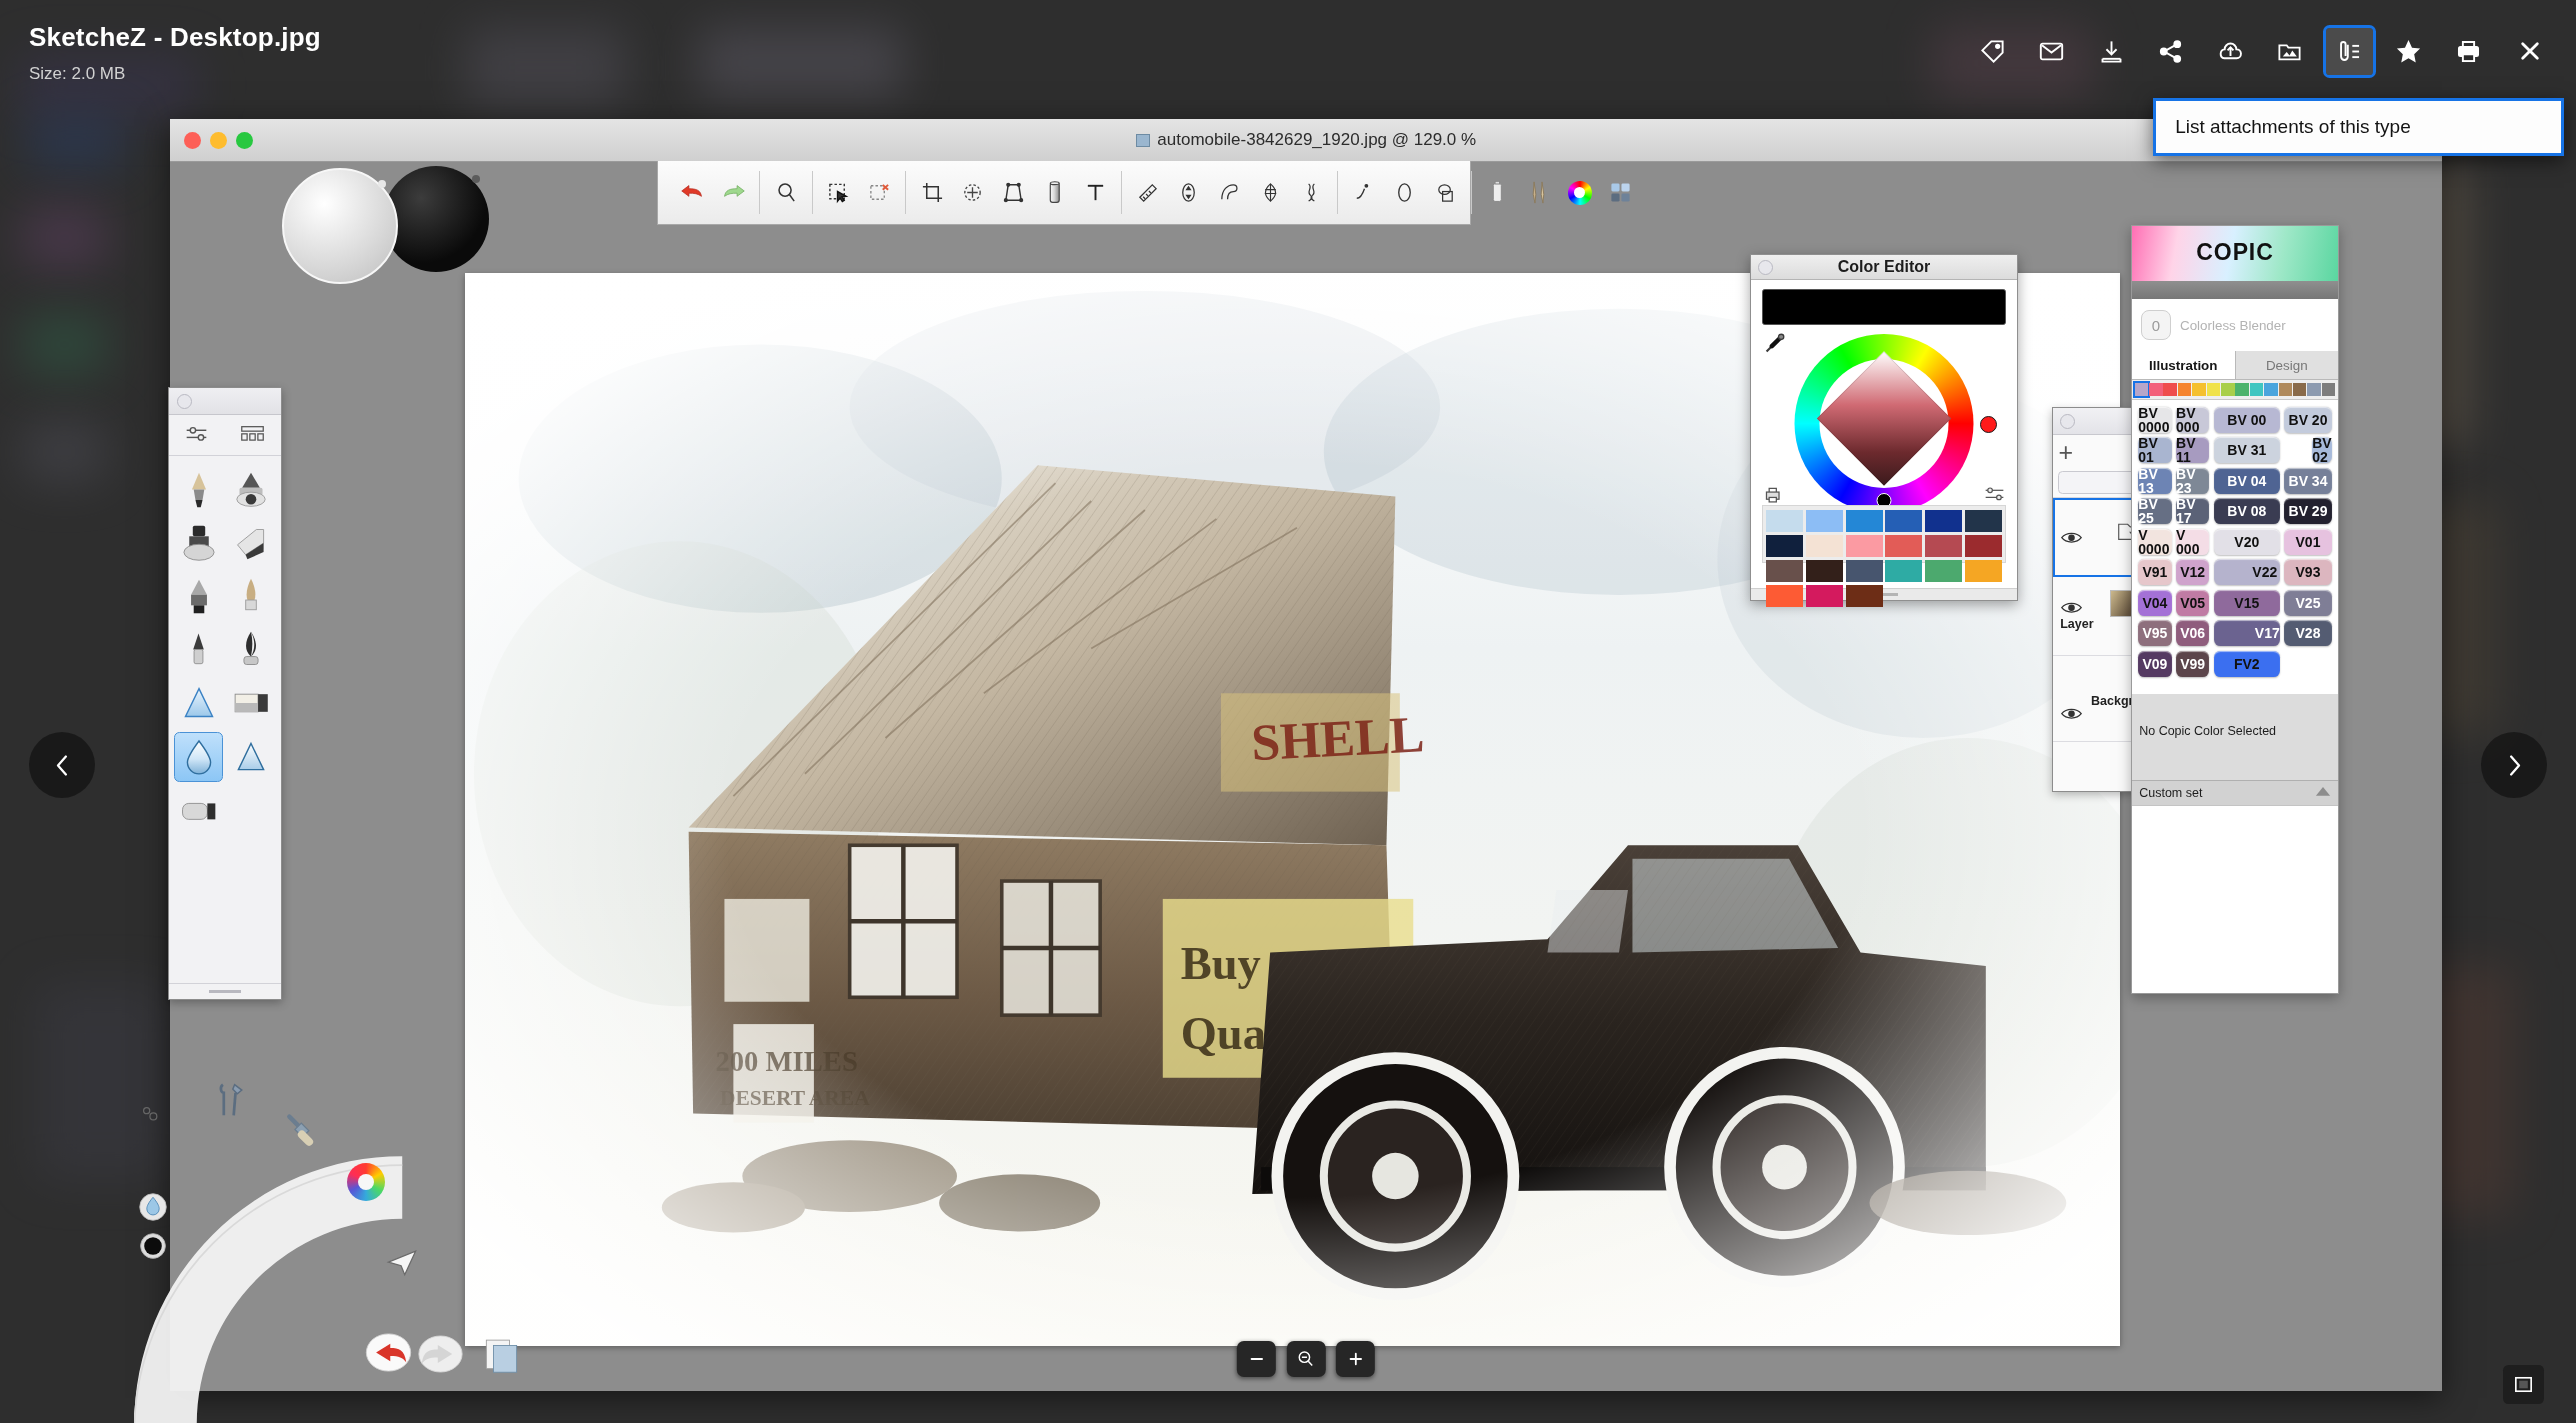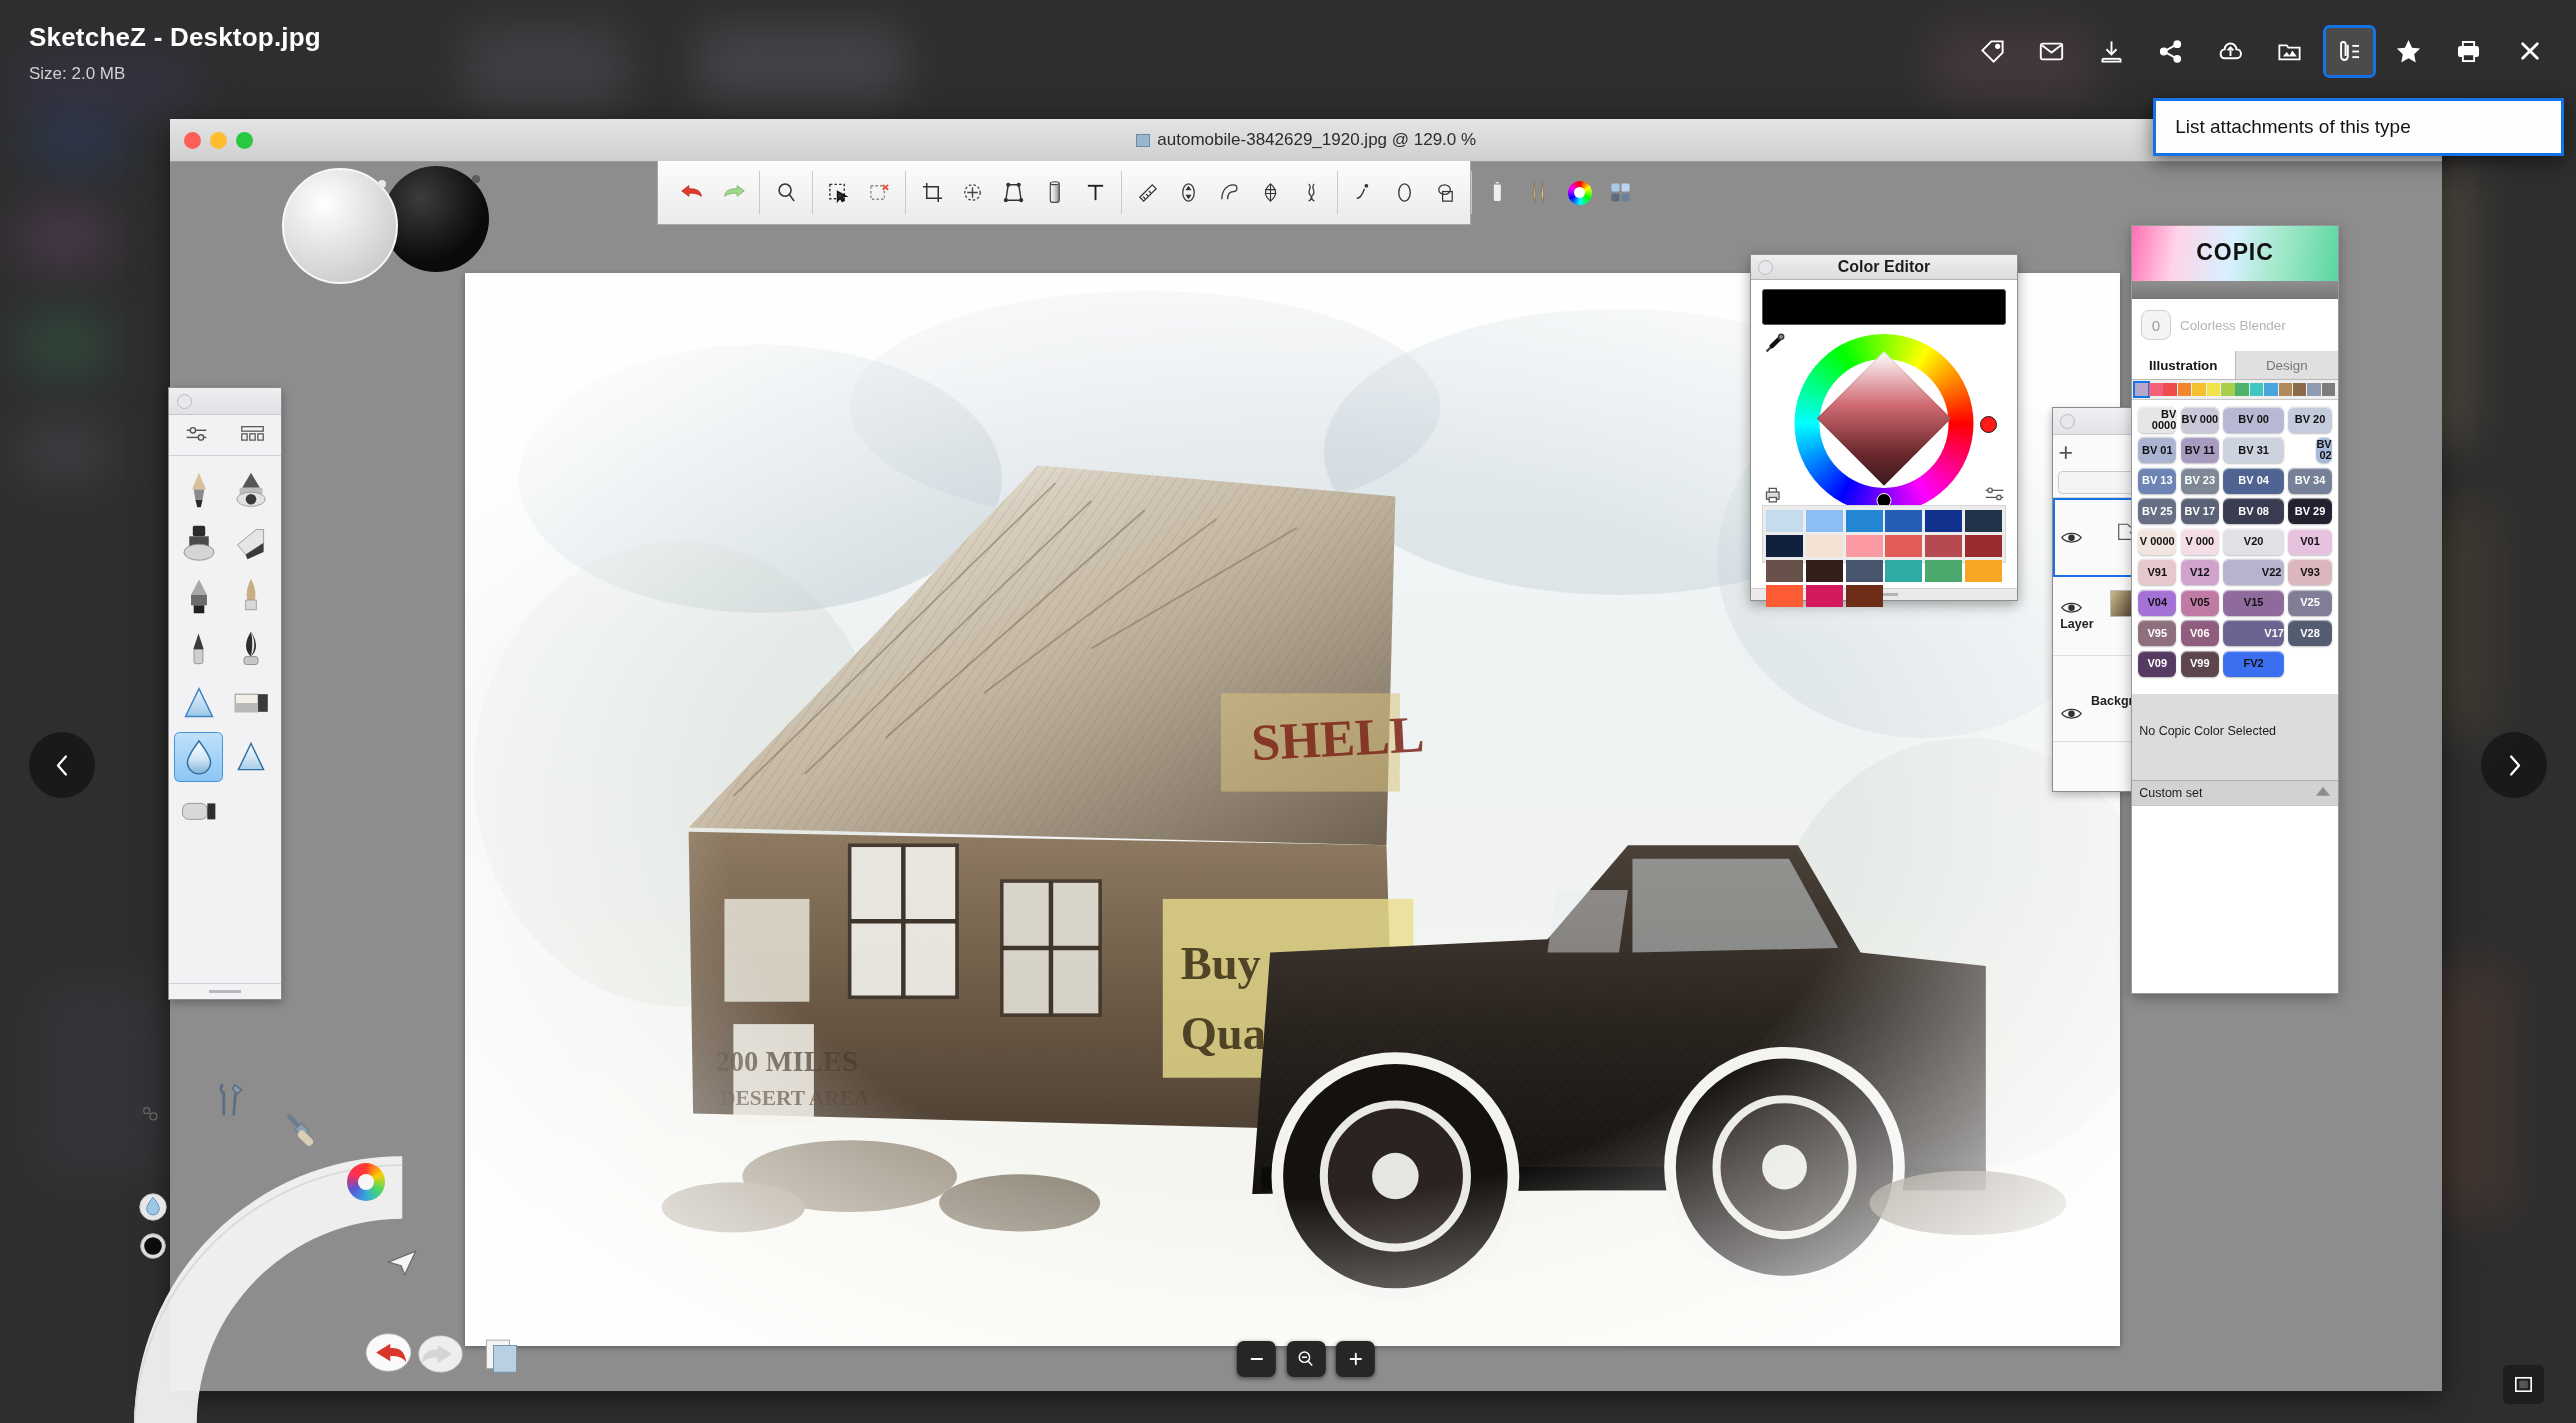--- a/index.html
+++ b/index.html
@@ -167,21 +167,21 @@
      color:#777; cursor:pointer; }
   #cp-tabs div.on { background:#fff; color:#161616; font-weight:bold;
      border-right:0.9px solid #b9b9b9; }
   #cp-hues { height:19.7px; display:flex; align-items:center; gap:0.9px; padding:0 2.7px; background:#efefef;
      border-bottom:0.9px solid #c8c8c8; }
   #cp-hues i { flex:1; height:13.4px; display:block; }
   #cp-hues i.on { outline:2.7px solid #1673e6; }
   #cp-chips { flex:1; background:#fff; display:grid; grid-template-columns:repeat(4,1fr);
      gap:4.5px; padding:7.2px 6.3px; align-content:start; }
   .cchip { height:26px; border-radius:6.3px; display:flex; align-items:center; justify-content:center;
-     font-size:11px; font-weight:bold; line-height:1; text-align:right; cursor:pointer;
+     font-size:14px; font-weight:bold; line-height:1; text-align:left; cursor:pointer;
      box-shadow:inset 0 0.9px 0.9px rgba(255,255,255,.55), 0 0.9px 1.8px rgba(0,0,0,.25); }
   #cp-status { height:86px; background:#dcdcdc; font-size:12.5px; color:#1d1d1d; padding:30px 7.2px 0 7.2px; }
   #cp-custom { height:25px; background:#d2d2d2; border-top:0.9px solid #b0b0b0; display:flex;
      align-items:center; justify-content:space-between; padding:0 7.2px; font-size:12.5px; color:#1d1d1d; }
   #cp-white { flex:0 0 188px; background:#fff; border-top:0.9px solid #c4c4c4; }
 </style>
 </head>
 <body>
 
 <div id="backdrop">

